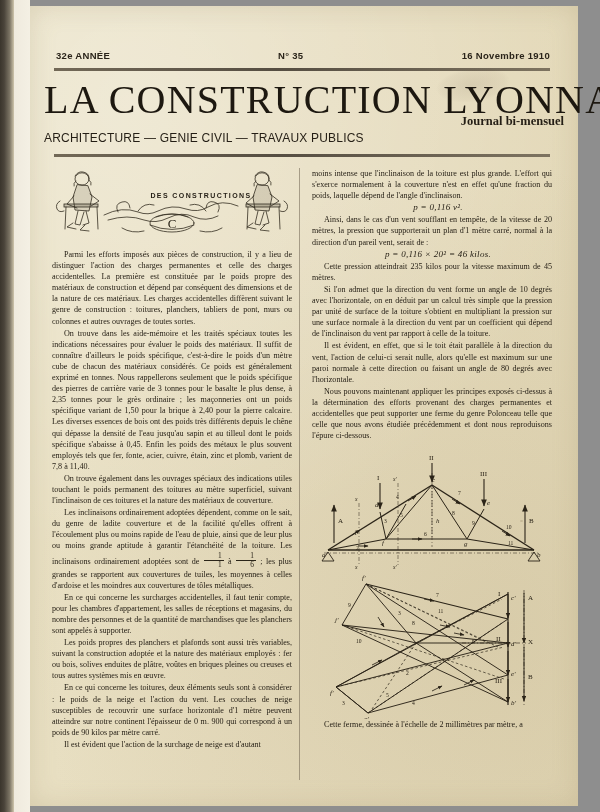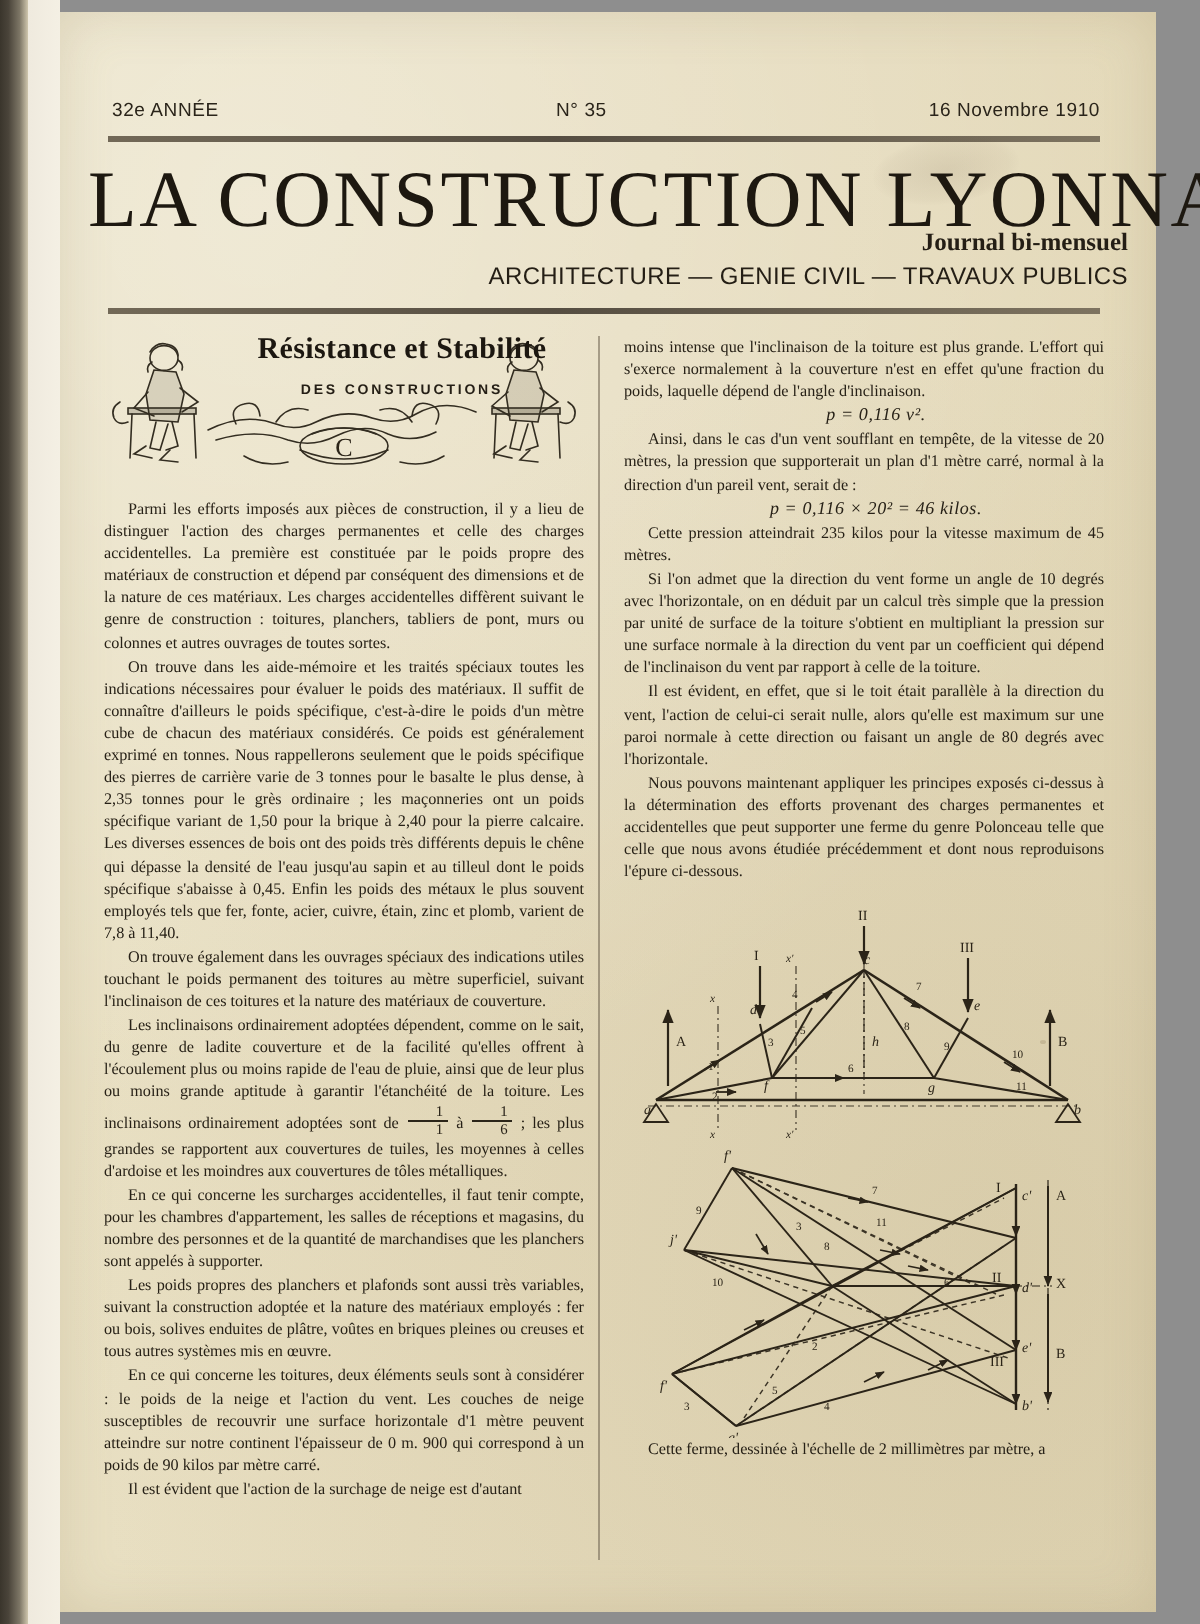--- a/index.html
+++ b/index.html
@@ -23,33 +23,33 @@
   .edge-right{position:absolute;left:578px;top:0;width:22px;height:812px;background:#8e8e8e;}
   .edge-top{position:absolute;left:30px;top:0;width:548px;height:6px;background:#8e8e8e;}
   .edge-bottom{position:absolute;left:30px;top:806px;width:548px;height:6px;background:#8e8e8e;}
   .speck{position:absolute;background:rgba(120,100,66,.22);border-radius:50%;}
 
   .content{position:absolute;left:44px;top:6px;width:520px;height:800px;color:#241f16;}
 
   
   .issue-line{position:absolute;left:12px;top:44px;width:494px;height:14px;}
   .issue-line span{position:absolute;font-family:"Liberation Sans",sans-serif;
-    font-weight:normal;font-size:9.5px;letter-spacing:.3px;color:#2a241a;}
+    font-weight:bold;font-size:9.5px;letter-spacing:.3px;color:#2a241a;}
   .il-left{left:0;}
   .il-mid{left:222px;}
   .il-right{right:0;}
   .rule-top{position:absolute;left:10px;top:62px;width:496px;height:3px;
     background:linear-gradient(90deg,#5c5241,#3b3329 45%,#6b6150);opacity:.85;}
   .rule-bottom{position:absolute;left:10px;top:148px;width:496px;height:3px;
     background:linear-gradient(90deg,#5c5241,#3b3329 45%,#6b6150);opacity:.85;}
   .masthead{position:absolute;left:0;top:70px;width:520px;text-align:center;
     font-size:40px;letter-spacing:1.2px;color:#1d1810;white-space:nowrap;}
   .subtitle{position:absolute;left:0;top:108px;width:520px;text-align:right;
     font-family:"Liberation Serif",serif;font-weight:bold;font-size:12.5px;color:#241e15;}
-  .sections{position:absolute;left:0;top:125px;width:520px;text-align:right;
+  .sections{position:absolute;left:0;top:125px;width:520px;text-align:left;
     font-family:"Liberation Sans",sans-serif;font-size:12px;letter-spacing:.2px;color:#241e15;}
   .stamp{position:absolute;left:392px;top:62px;width:74px;height:34px;
     border-radius:50%;opacity:.20;
     background:radial-gradient(ellipse at center,rgba(90,70,50,.55) 0%,rgba(90,70,50,.18) 60%,transparent 72%);
     transform:rotate(-8deg);}
 
   
   .col{position:absolute;top:162px;width:240px;text-align:justify;
     font-size:8.1px;line-height:11.1px;color:#272117;}
   .col-left{left:8px;}
@@ -159,21 +159,20 @@
             <path d="M98 57 q22 9 44 0"></path>
             <path d="M66 44 q-4 -8 4 -10 q7 -2 8 6"></path>
             <path d="M166 44 q4 -8 -4 -10 q-7 -2 -8 6"></path>
             <path d="M86 43 q6 -9 16 -6"></path>
             <path d="M154 43 q-6 -9 -16 -6"></path>
             <path d="M70 60 q10 6 22 3"></path>
             <path d="M170 60 q-10 6 -22 3"></path>
           </g>
           <text x="120" y="60" font-size="13" text-anchor="middle" font-family="Liberation Serif, serif" fill="#2c261b">C</text>
         </svg>
-        <div class="arttitle">Résistance et Stabilité</div>
         <div class="artsub">DES CONSTRUCTIONS</div>
       </div>
 
       <p>Parmi les efforts imposés aux pièces de construction, il y a lieu de distinguer l'action des charges permanentes et celle des charges accidentelles. La première est constituée par le poids propre des matériaux de construction et dépend par conséquent des dimensions et de la nature de ces matériaux. Les charges accidentelles diffèrent suivant le genre de construction : toitures, planchers, tabliers de pont, murs ou colonnes et autres ouvrages de toutes sortes.</p>
       <p>On trouve dans les aide-mémoire et les traités spéciaux toutes les indications nécessaires pour évaluer le poids des matériaux. Il suffit de connaître d'ailleurs le poids spécifique, c'est-à-dire le poids d'un mètre cube de chacun des matériaux considérés. Ce poids est généralement exprimé en tonnes. Nous rappellerons seulement que le poids spécifique des pierres de carrière varie de 3 tonnes pour le basalte le plus dense, à 2,35 tonnes pour le grès ordinaire ; les maçonneries ont un poids spécifique variant de 1,50 pour la brique à 2,40 pour la pierre calcaire. Les diverses essences de bois ont des poids très différents depuis le chêne qui dépasse la densité de l'eau jusqu'au sapin et au tilleul dont le poids spécifique s'abaisse à 0,45. Enfin les poids des métaux le plus souvent employés tels que fer, fonte, acier, cuivre, étain, zinc et plomb, varient de 7,8 à 11,40.</p>
       <p>On trouve également dans les ouvrages spéciaux des indications utiles touchant le poids permanent des toitures au mètre superficiel, suivant l'inclinaison de ces toitures et la nature des matériaux de couverture.</p>
       <p>
         <span>Les inclinaisons ordinairement adoptées dépendent, comme on le sait, du genre de ladite couverture et de la facilité qu'elles offrent à l'écoulement plus ou moins rapide de l'eau de pluie, ainsi que de leur plus ou moins grande aptitude à garantir l'étanchéité de la toiture. Les inclinaisons ordinairement adoptées sont de</span>
         <span class="frac">
           <span class="n">1</span>

